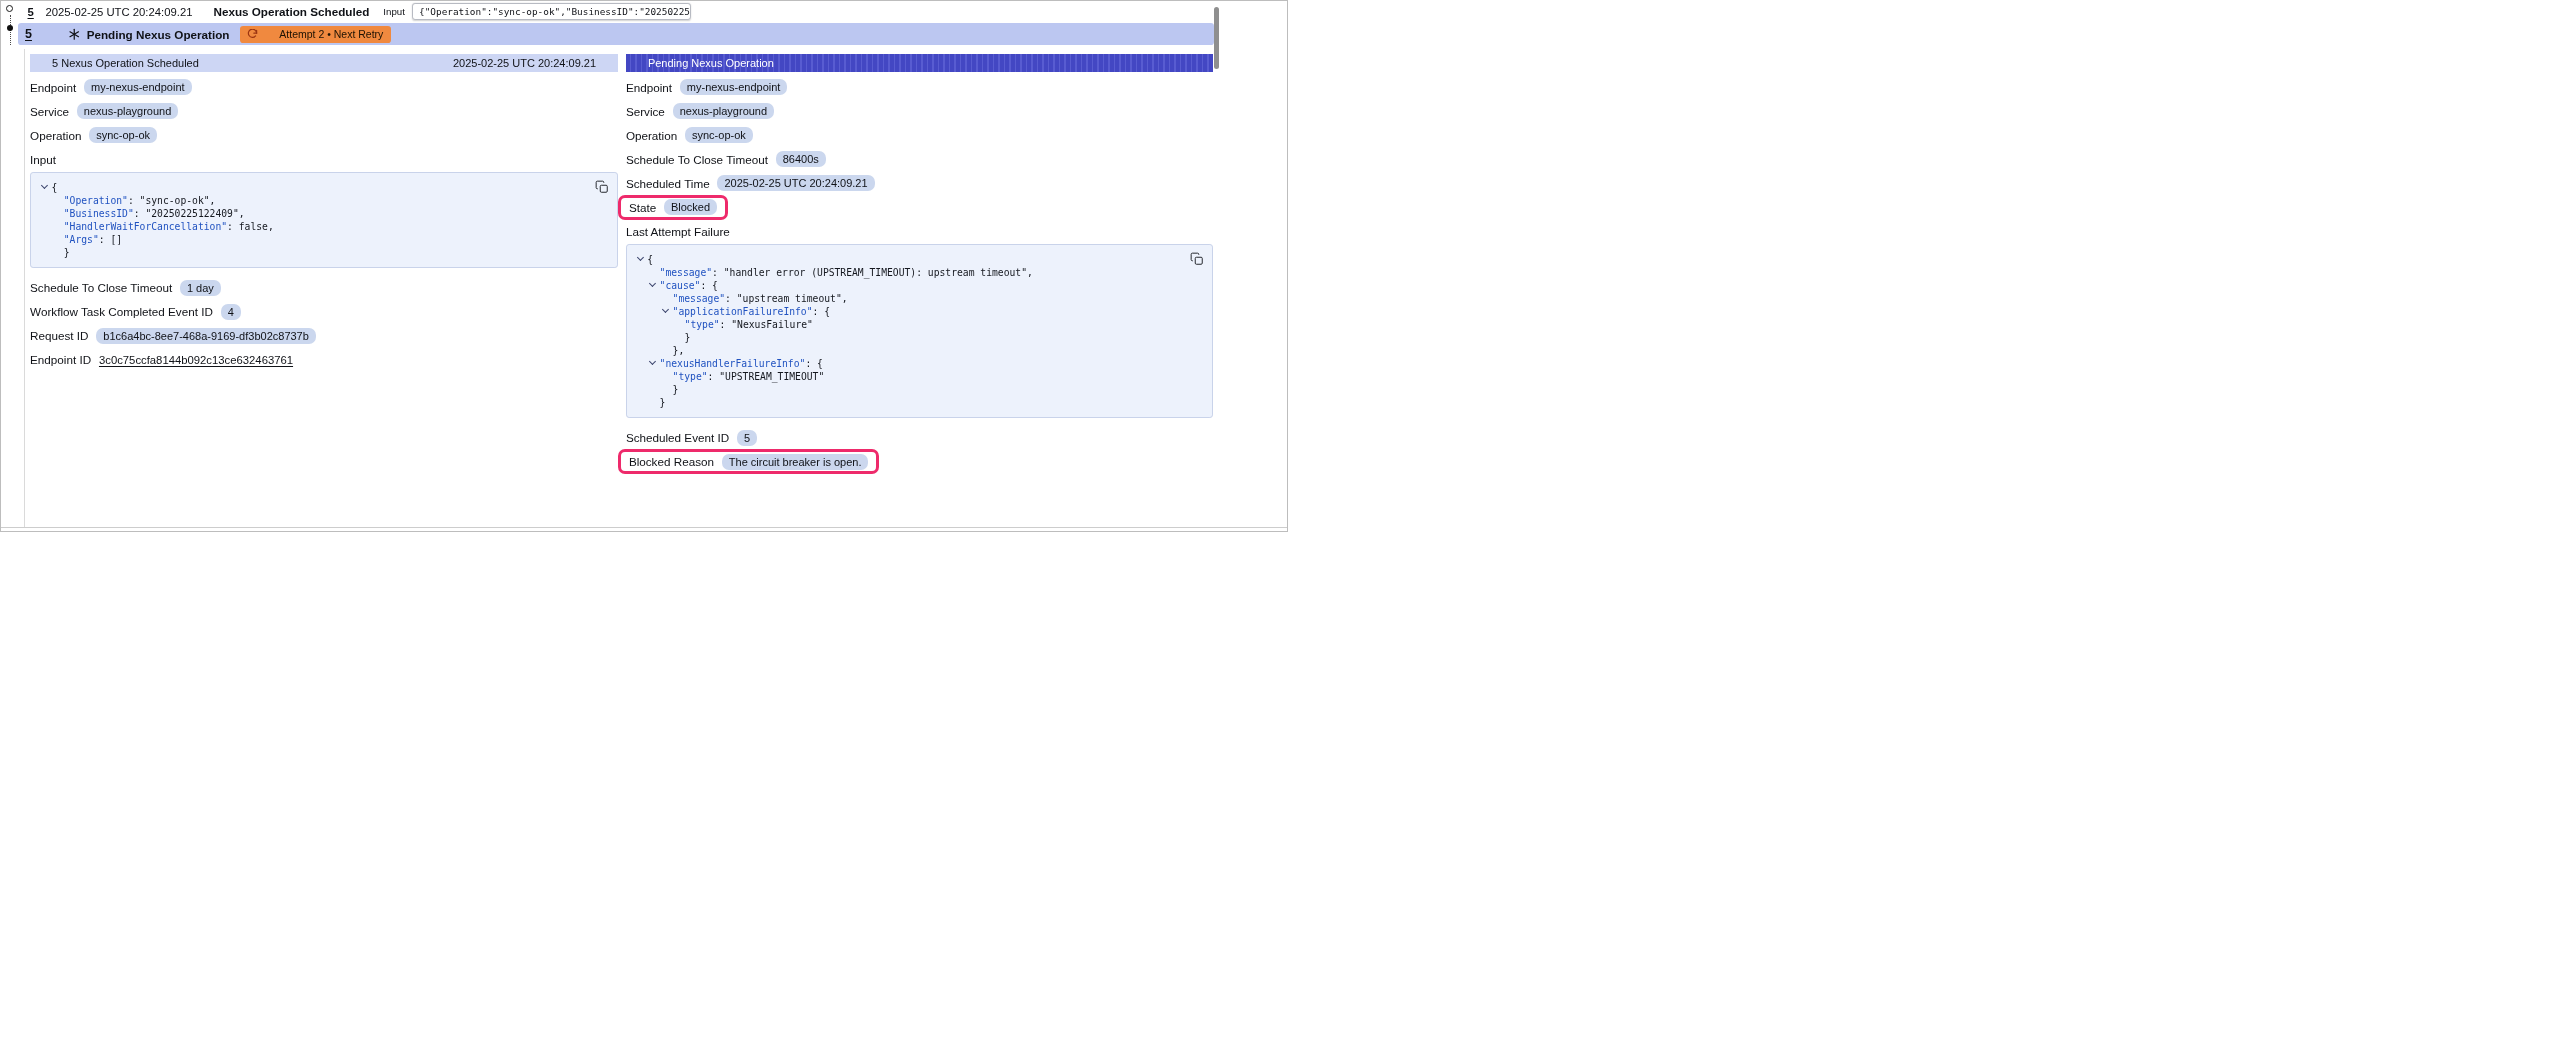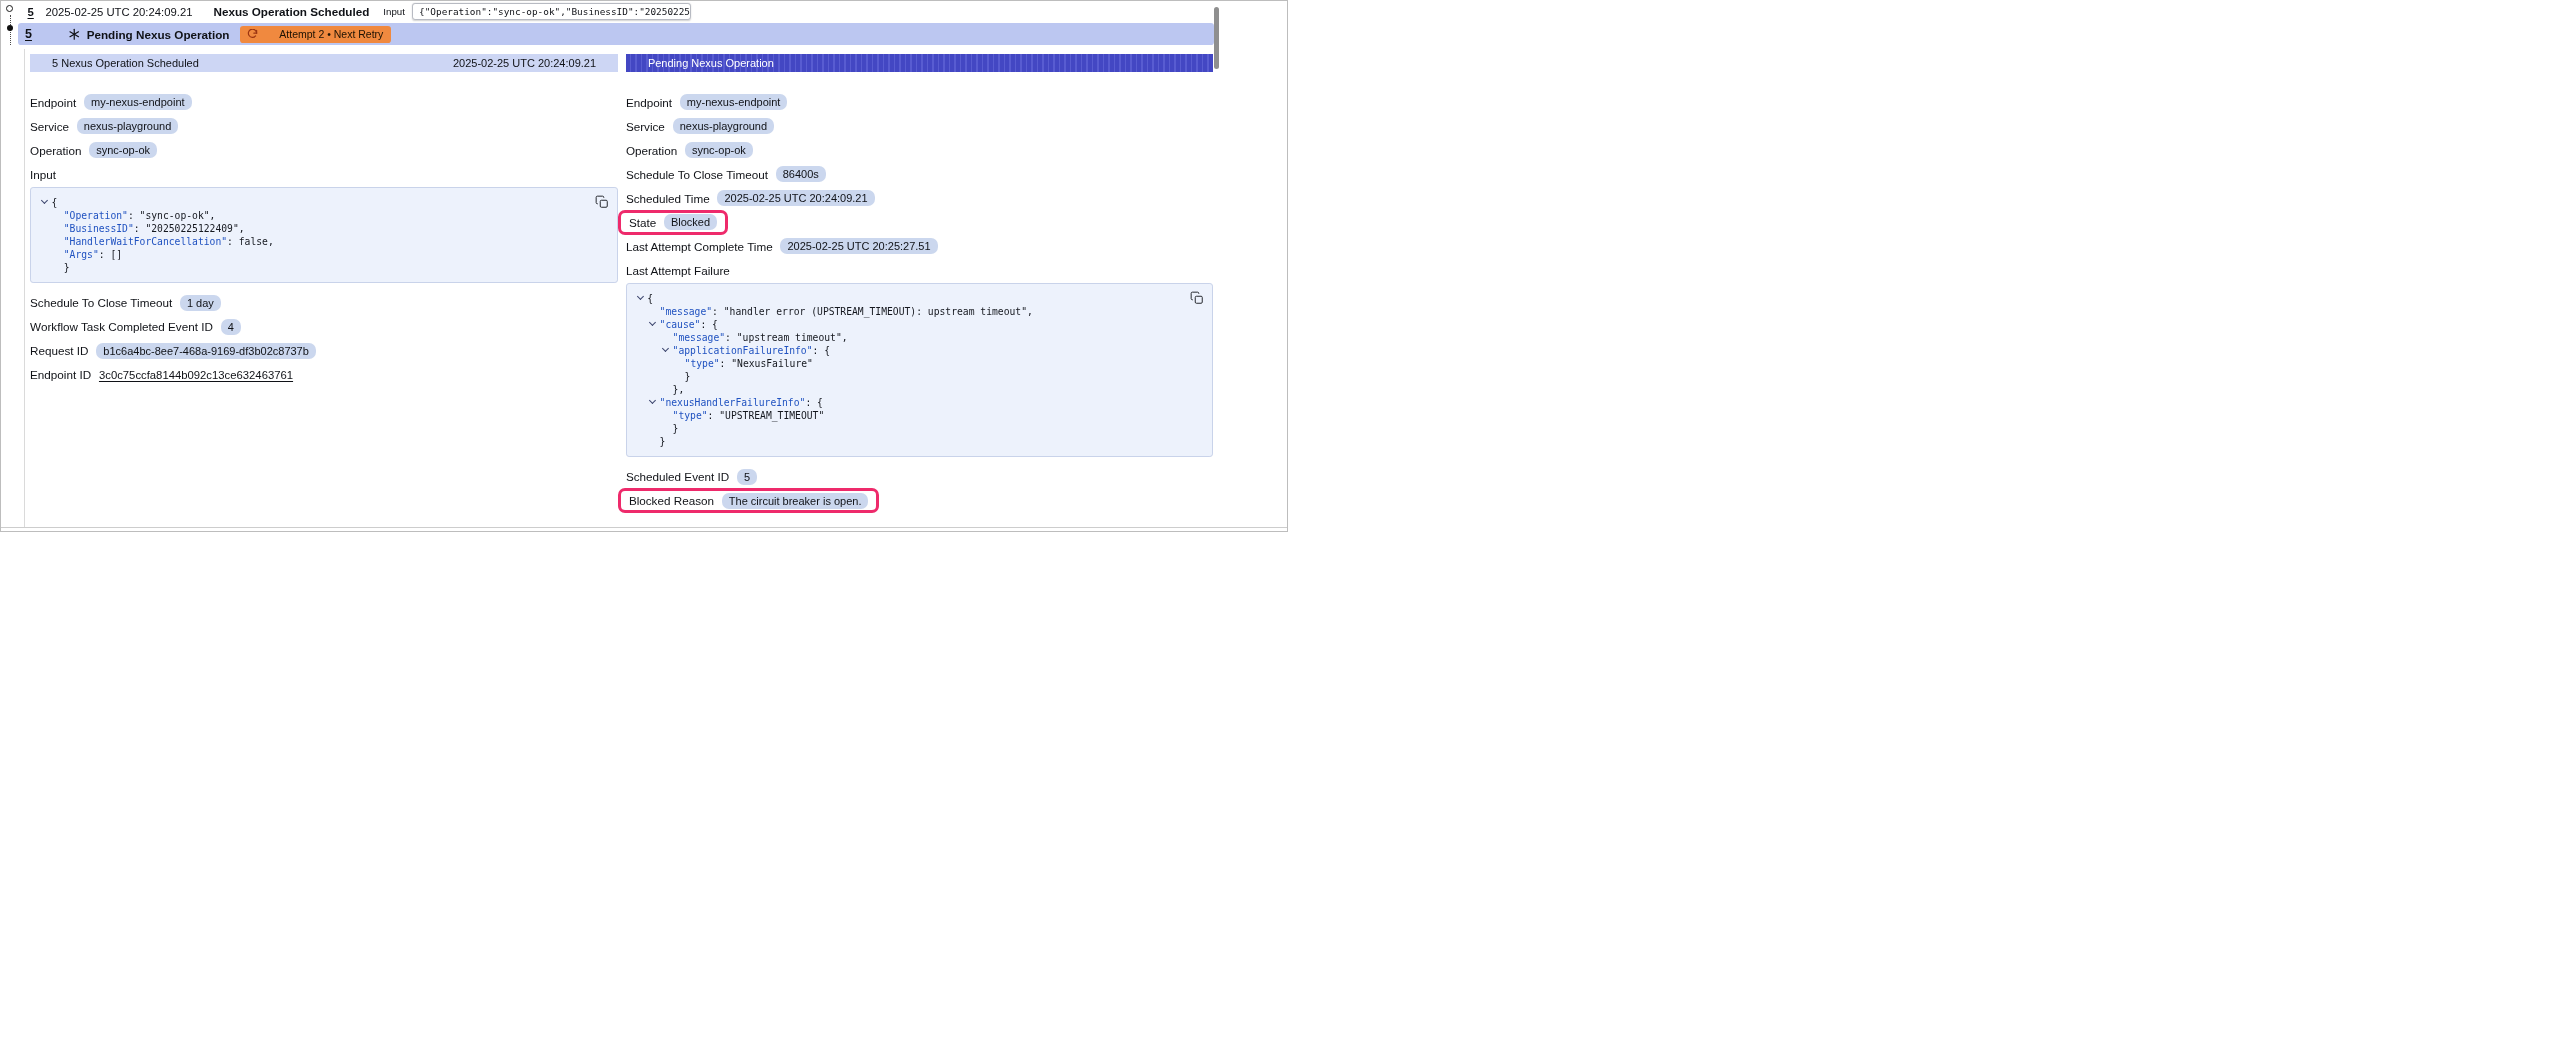--- a/index.html
+++ b/index.html
@@ -56,21 +56,21 @@
   .panel.left  { width:588px; }
   .panel.right { width:587px; }
 
   .panel-header { height:18.7px; display:flex; align-items:center; padding:0 22px; font-size:11px; }
   .left-header { background:#cdd6f4; justify-content:space-between; color:#101217; }
   .right-header {
     color:#ffffff; font-weight:400;
     background: repeating-linear-gradient(90deg, #4347c3 0px, #4347c3 3.9px, #585cd1 3.9px, #585cd1 5.5px);
   }
 
-  .panel-body { padding-top:18px; }
+  .panel-body { padding-top:3px; }
   .frow { display:flex; align-items:center; gap:7.8px; min-height:24px; font-size:11.7px; }
   .badge { background:#cbd7ee; border-radius:7px; padding:1.9px 7px; font-size:11px; color:#101217; }
   .link-value { text-decoration:underline; text-underline-offset:1.6px; font-size:11.3px; cursor:pointer; color:#101217; }
   .section-label { font-size:11.7px; margin:5.5px 0 3.9px 0; min-height:15.6px; }
 
   
   .ring {
     display:inline-flex; align-items:center; gap:7.8px;
     border:3.1px solid #ee2a6b; border-radius:7px;
     padding:1.6px 7.8px; margin:-2.3px 0 -2.3px -7.8px;justify-content:center;
@@ -220,24 +220,20 @@
         </div>
         <div class="frow">
           <span>Scheduled Time</span>
           <span class="badge">2025-02-25 UTC 20:24:09.21</span>
         </div>
         <div class="frow">
           <span class="ring">
             <span>State</span>
             <span class="badge">Blocked</span>
           </span>
-        </div>
-        <div class="frow">
-          <span>Last Attempt Complete Time</span>
-          <span class="badge">2025-02-25 UTC 20:25:27.51</span>
         </div>
 
         <div class="section-label">Last Attempt Failure</div>
 
         <div class="codeblock">
           <div id="right-code-lines">
               <div class="code-line" style="padding-left: 4.7px;"><span class="chev"></span><span class="tok-p">{</span></div>
               <div class="code-line" style="padding-left: 17px;"><span class="chev-space"></span><span class="tok-k">"message"</span><span class="tok-p">: "handler error (UPSTREAM_TIMEOUT): upstream timeout",</span></div>
               <div class="code-line" style="padding-left: 17px;"><span class="chev"></span><span class="tok-k">"cause"</span><span class="tok-p">: {</span></div>
               <div class="code-line" style="padding-left: 30px;"><span class="chev-space"></span><span class="tok-k">"message"</span><span class="tok-p">: "upstream timeout",</span></div>

